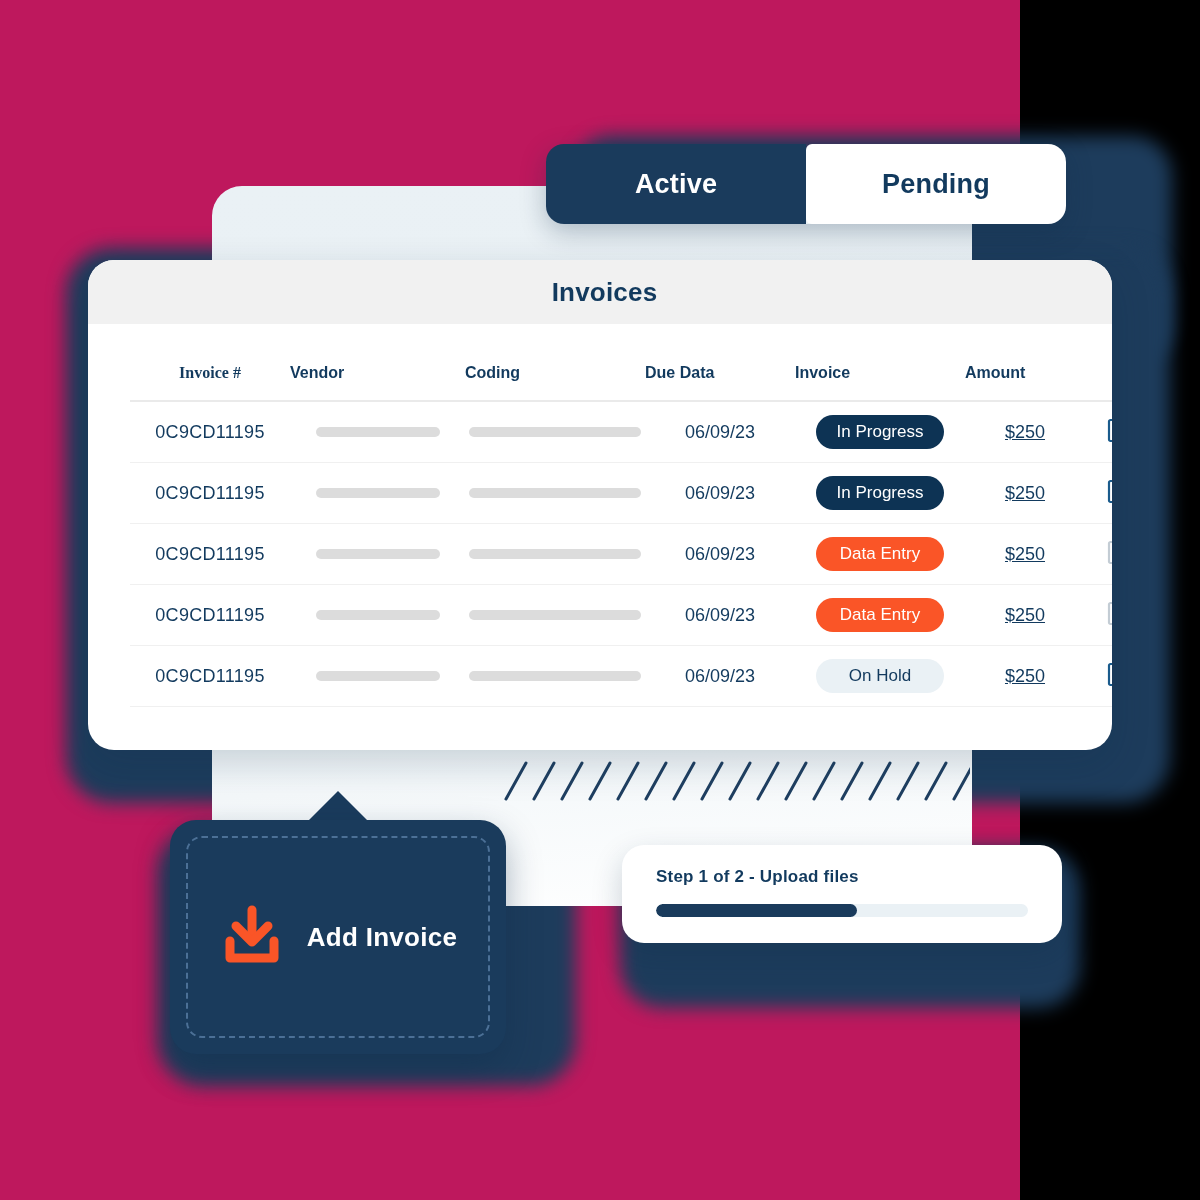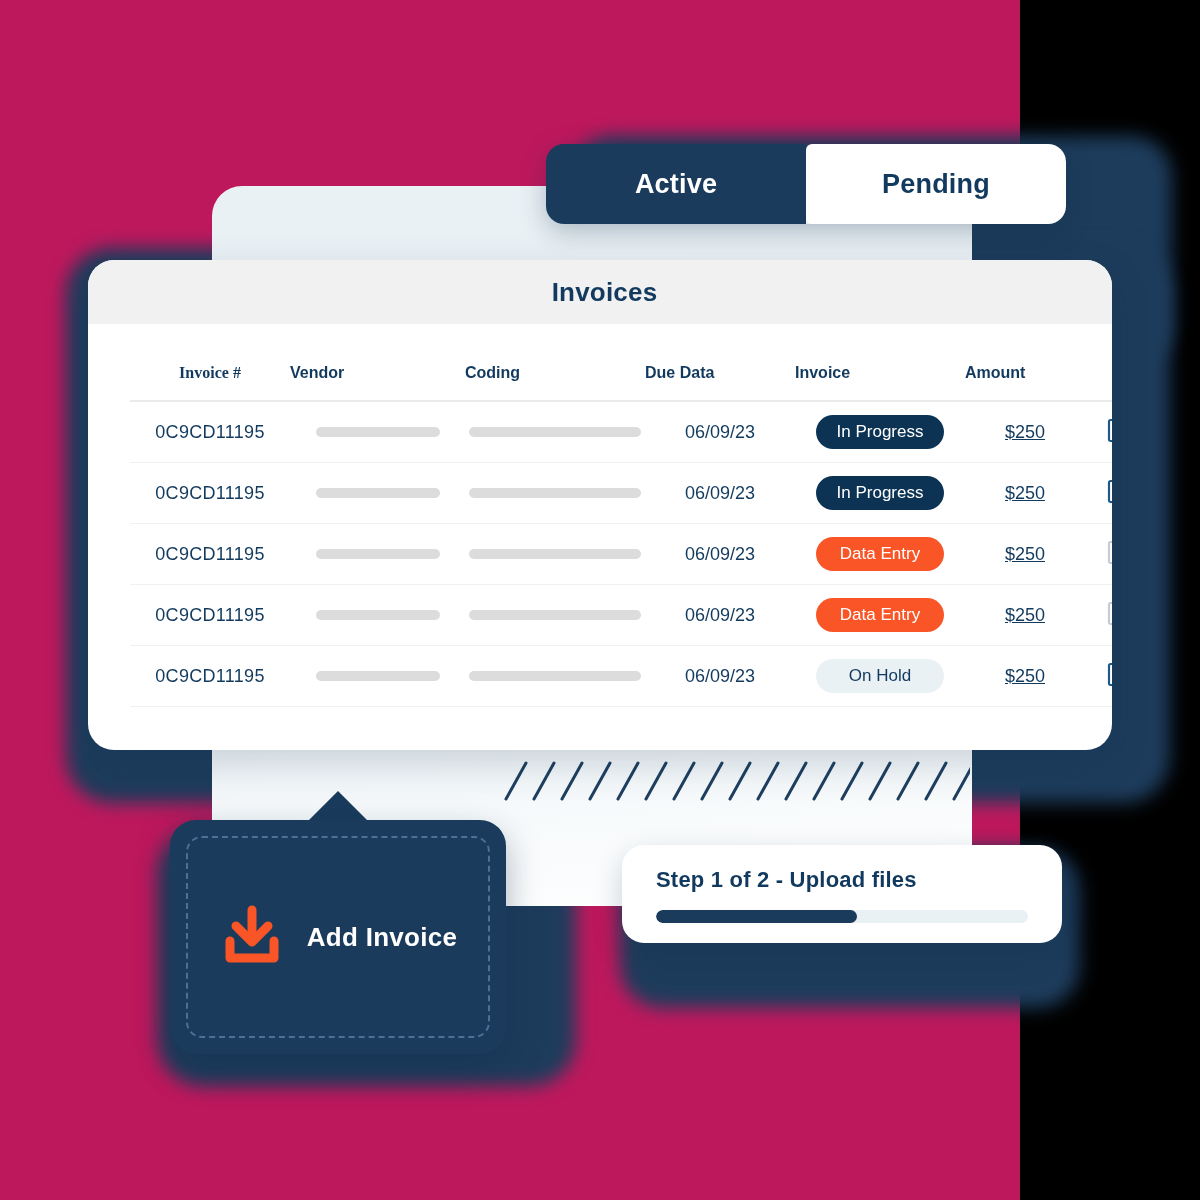--- a/index.html
+++ b/index.html
@@ -228,21 +228,21 @@
     top: 845px;
     width: 440px;
     height: 98px;
     background: #ffffff;
     border-radius: 22px;
     box-shadow: 0 12px 30px rgba(13,44,72,0.22);
     padding: 22px 34px;
     box-sizing: border-box;
   }
   .step-label {
-    font-size: 22px;
+    font-size: 17px;
     font-weight: bold;
     color: #123a5e;
     letter-spacing: 0.2px;
   }
   .progress-track {
     margin-top: 17px;
     height: 13px;
     width: 100%;
     background: #eaf1f5;
     border-radius: 7px;

